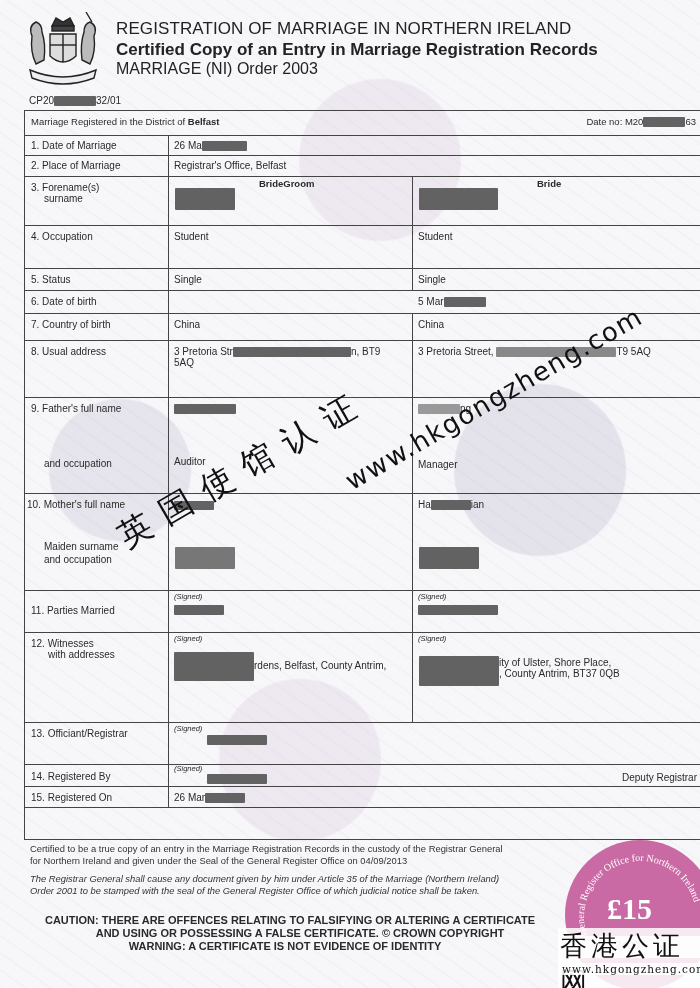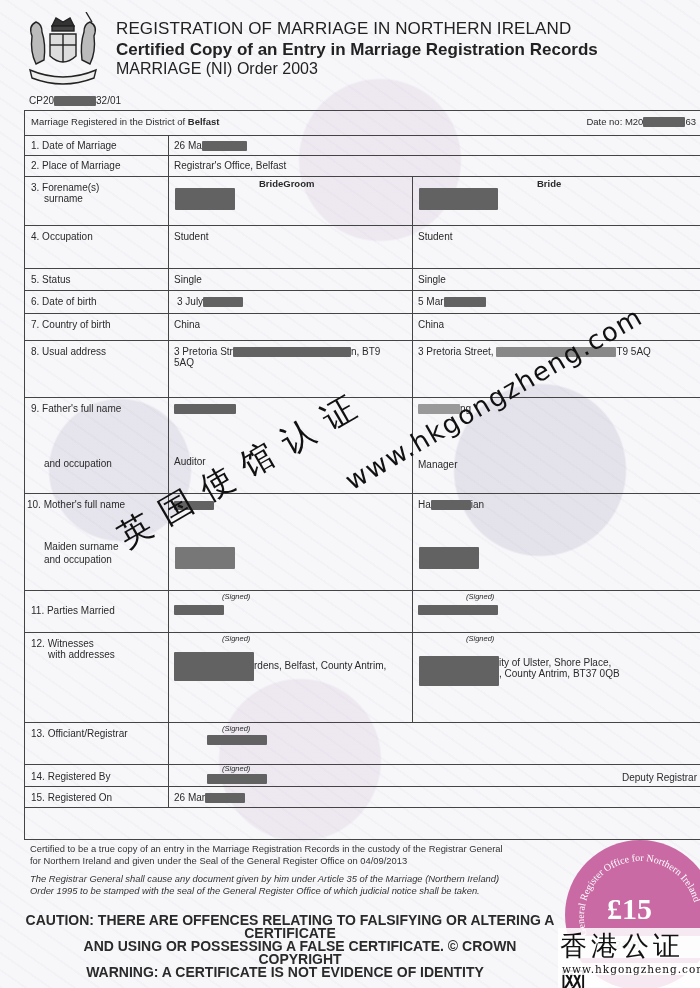--- a/index.html
+++ b/index.html
@@ -36,25 +36,25 @@
   }
   .row {
     position: absolute; left: 0; right: 0; border-bottom: 1.2px solid #444;
   }
   .row.last { border-bottom: none; }
   .cell { position: absolute; top: 0; bottom: 0; font-size: 10px; color: #2a2a2a; }
   .c-label { left: 0; width: 144px; border-right: 1.2px solid #444; padding: 5px 0 0 6px; }
   .c-groom { left: 144px; width: 244px; border-right: 1.2px solid #444; padding: 5px 0 0 5px; }
   .c-bride { left: 388px; right: 0; padding: 5px 0 0 5px; }
   .c-span { left: 144px; right: 0; padding: 5px 0 0 5px; }
-  .signed { font-style: italic; font-size: 7.5px; display: block; margin-top: -2px; margin-left: 48px; }
+  .signed { font-style: italic; font-size: 7.5px; display: block; margin-top: -2px; }
   .colhead { position: absolute; top: 1px; font-weight: bold; font-size: 9.5px; }
   .footer-p { position: absolute; left: 30px; font-size: 9.4px; line-height: 12px; color: #333; z-index: 2; }
   .footer-i { font-style: italic; }
-  .caution { position: absolute; left: 0; width: 560px; text-align: center; font-size: 14px; font-weight: bold; color: #2a2a2a; z-index: 2; line-height: 13px; }
+  .caution { position: absolute; left: 0; width: 560px; text-align: center; font-size: 11px; font-weight: bold; color: #2a2a2a; z-index: 2; line-height: 13px; }
   .stamp {
     position: absolute; left: 565px; top: 840px; width: 150px; height: 150px;
     border-radius: 50%; background: #c96aa5; z-index: 3; overflow: hidden;
   }
   .stamp-price { position: absolute; left: 42px; top: 52px; font-family: "Liberation Serif", serif; font-weight: bold; font-size: 30px; color: #fff; }
   .stamp-code { position: absolute; left: 0; right: 0; top: 96px; height: 22px; background: #f4eef3; font-size: 11px; color: #999; padding-left: 50px; padding-top: 3px; }
   .wm-cn {
     position: absolute; left: 110px; top: 520px; font-size: 33px; color: #111;
     transform: rotate(-30deg); transform-origin: left top; z-index: 4; letter-spacing: 14px;
     font-family: "DejaVu Sans", sans-serif;
@@ -142,21 +142,20 @@
   </div>
 
   <div class="row" style="top:158px;height:22px;">
     <div class="cell c-label">5.  Status</div>
     <div class="cell c-groom">Single</div>
     <div class="cell c-bride">Single</div>
   </div>
 
   <div class="row" style="top:180px;height:23px;">
     <div class="cell c-label">6.  Date of birth</div>
-    <div class="cell c-groom" style="padding-left:8px"><span>3 July</span><span class="redact" style="width:40px;height:10px;"></span></div>
     <div class="cell c-bride"><span>5 Mar</span><span class="redact" style="width:42px;height:10px;"></span></div>
   </div>
 
   <div class="row" style="top:203px;height:27px;">
     <div class="cell c-label">7.  Country of birth</div>
     <div class="cell c-groom">China</div>
     <div class="cell c-bride">China</div>
   </div>
 
   <div class="row" style="top:230px;height:57px;">
@@ -254,21 +253,21 @@
 
   <div class="row last" style="top:697px;height:31px;"></div>
 </div>
 
 <div class="footer-p" style="top:843px;">
   <div>Certified to be a true copy of an entry in the Marriage Registration Records in the custody of the Registrar General</div>
   <div>for Northern Ireland and given under the Seal of the General Register Office on 04/09/2013</div>
 </div>
 <div class="footer-p footer-i" style="top:873px;">
   <div>The Registrar General shall cause any document given by him under Article 35 of the Marriage (Northern Ireland)</div>
-  <div>Order 1995 to be stamped with the seal of the General Register Office of which judicial notice shall be taken.</div>
+  <div>Order 2001 to be stamped with the seal of the General Register Office of which judicial notice shall be taken.</div>
 </div>
 <div class="caution" style="top:914px;">
   <div style="padding-left:20px">CAUTION:  THERE ARE OFFENCES RELATING TO FALSIFYING OR ALTERING A CERTIFICATE</div>
   <div style="padding-left:40px">AND USING OR POSSESSING A FALSE CERTIFICATE. © CROWN COPYRIGHT</div>
   <div style="padding-left:10px">WARNING: A CERTIFICATE IS NOT EVIDENCE OF IDENTITY</div>
 </div>
 
 <div class="stamp">
   <svg class="stamp-ring" viewBox="0 0 150 150">
     <defs>

